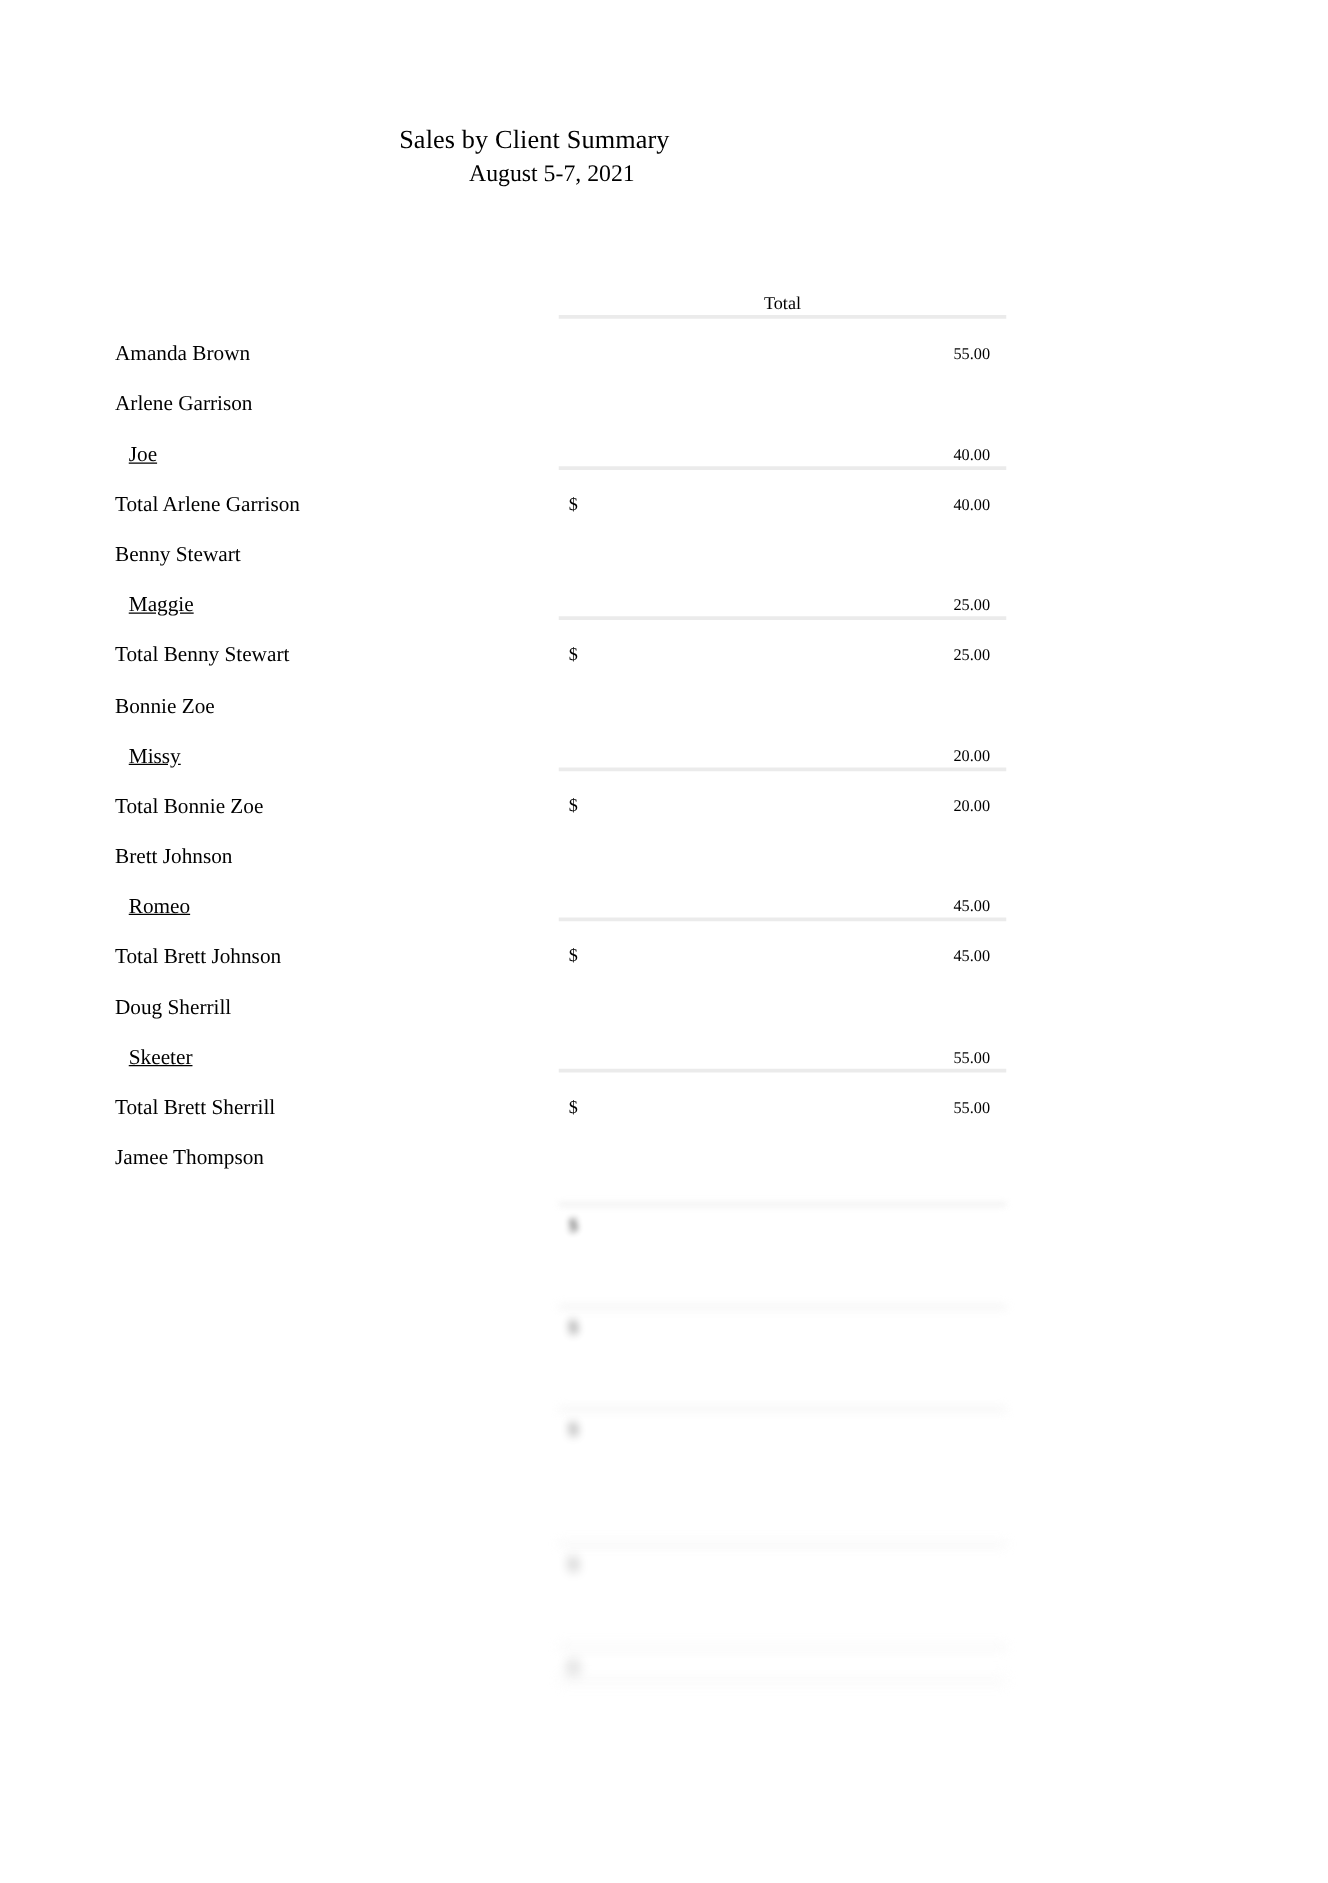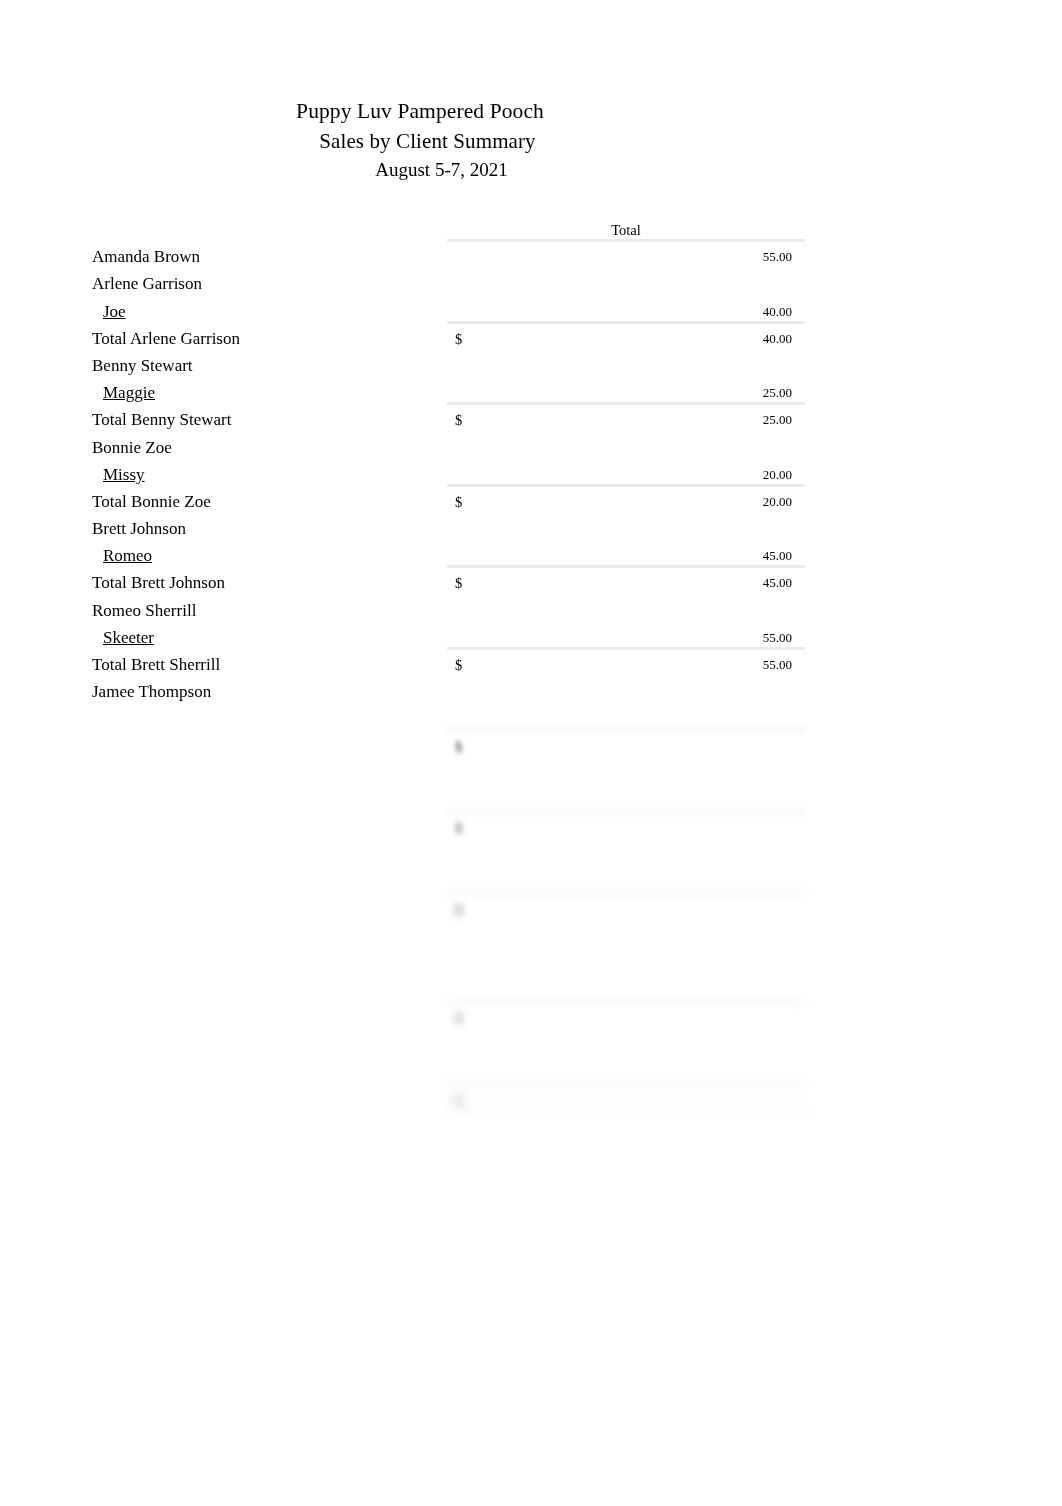--- a/index.html
+++ b/index.html
@@ -97,21 +97,21 @@
     position: absolute;
     left: 447px;
     width: 358px;
     top: 0;
     text-align: center;
     font-size: 14.5px;
     line-height: 20px;
   }
 
   
-  .b0  { filter: none; }
+  .b0  { filter: none; margin-top: 13px; }
   .b1  { filter: blur(2.6px);  opacity: .88; }
   .b2  { filter: blur(3.4px);  opacity: .80; }
   .b3  { filter: blur(4.0px);  opacity: .74; }
   .b4  { filter: blur(4.4px);  opacity: .70; }
   .b5  { filter: blur(4.8px);  opacity: .66; }
   .b6  { filter: blur(5.2px);  opacity: .62; }
 
   
   .report-footer {
     position: absolute;
@@ -131,21 +131,20 @@
   .report-footer .footer-right {
     position: absolute;
     left: 520px;
     white-space: nowrap;
   }
 </style>
 </head>
 <body>
 
 <div class="report-header">
-  <div class="title-line-1">Puppy Luv Pampered Pooch</div>
   <div class="title-line-2">Sales by Client Summary</div>
   <div class="title-line-3">August 5-7, 2021</div>
 </div>
 
 <div class="report-table">
   <div class="row header b0">
     <span class="col-head">Total</span>
     <span class="rule"></span>
   </div>
   <div id="rows-container">
@@ -212,21 +211,21 @@
         <span class="currency"></span>
         <span class="amount">45.00</span>
         <span class="rule"></span>
       </div>
       <div class="row b0">
         <span class="label">Total Brett Johnson</span>
         <span class="currency">$</span>
         <span class="amount">45.00</span>
       </div>
       <div class="row b0">
-        <span class="label">Romeo Sherrill</span>
+        <span class="label">Doug Sherrill</span>
         <span class="currency"></span>
         <span class="amount"></span>
       </div>
       <div class="row indent b0">
         <span class="label">Skeeter</span>
         <span class="currency"></span>
         <span class="amount">55.00</span>
         <span class="rule"></span>
       </div>
       <div class="row b0">

